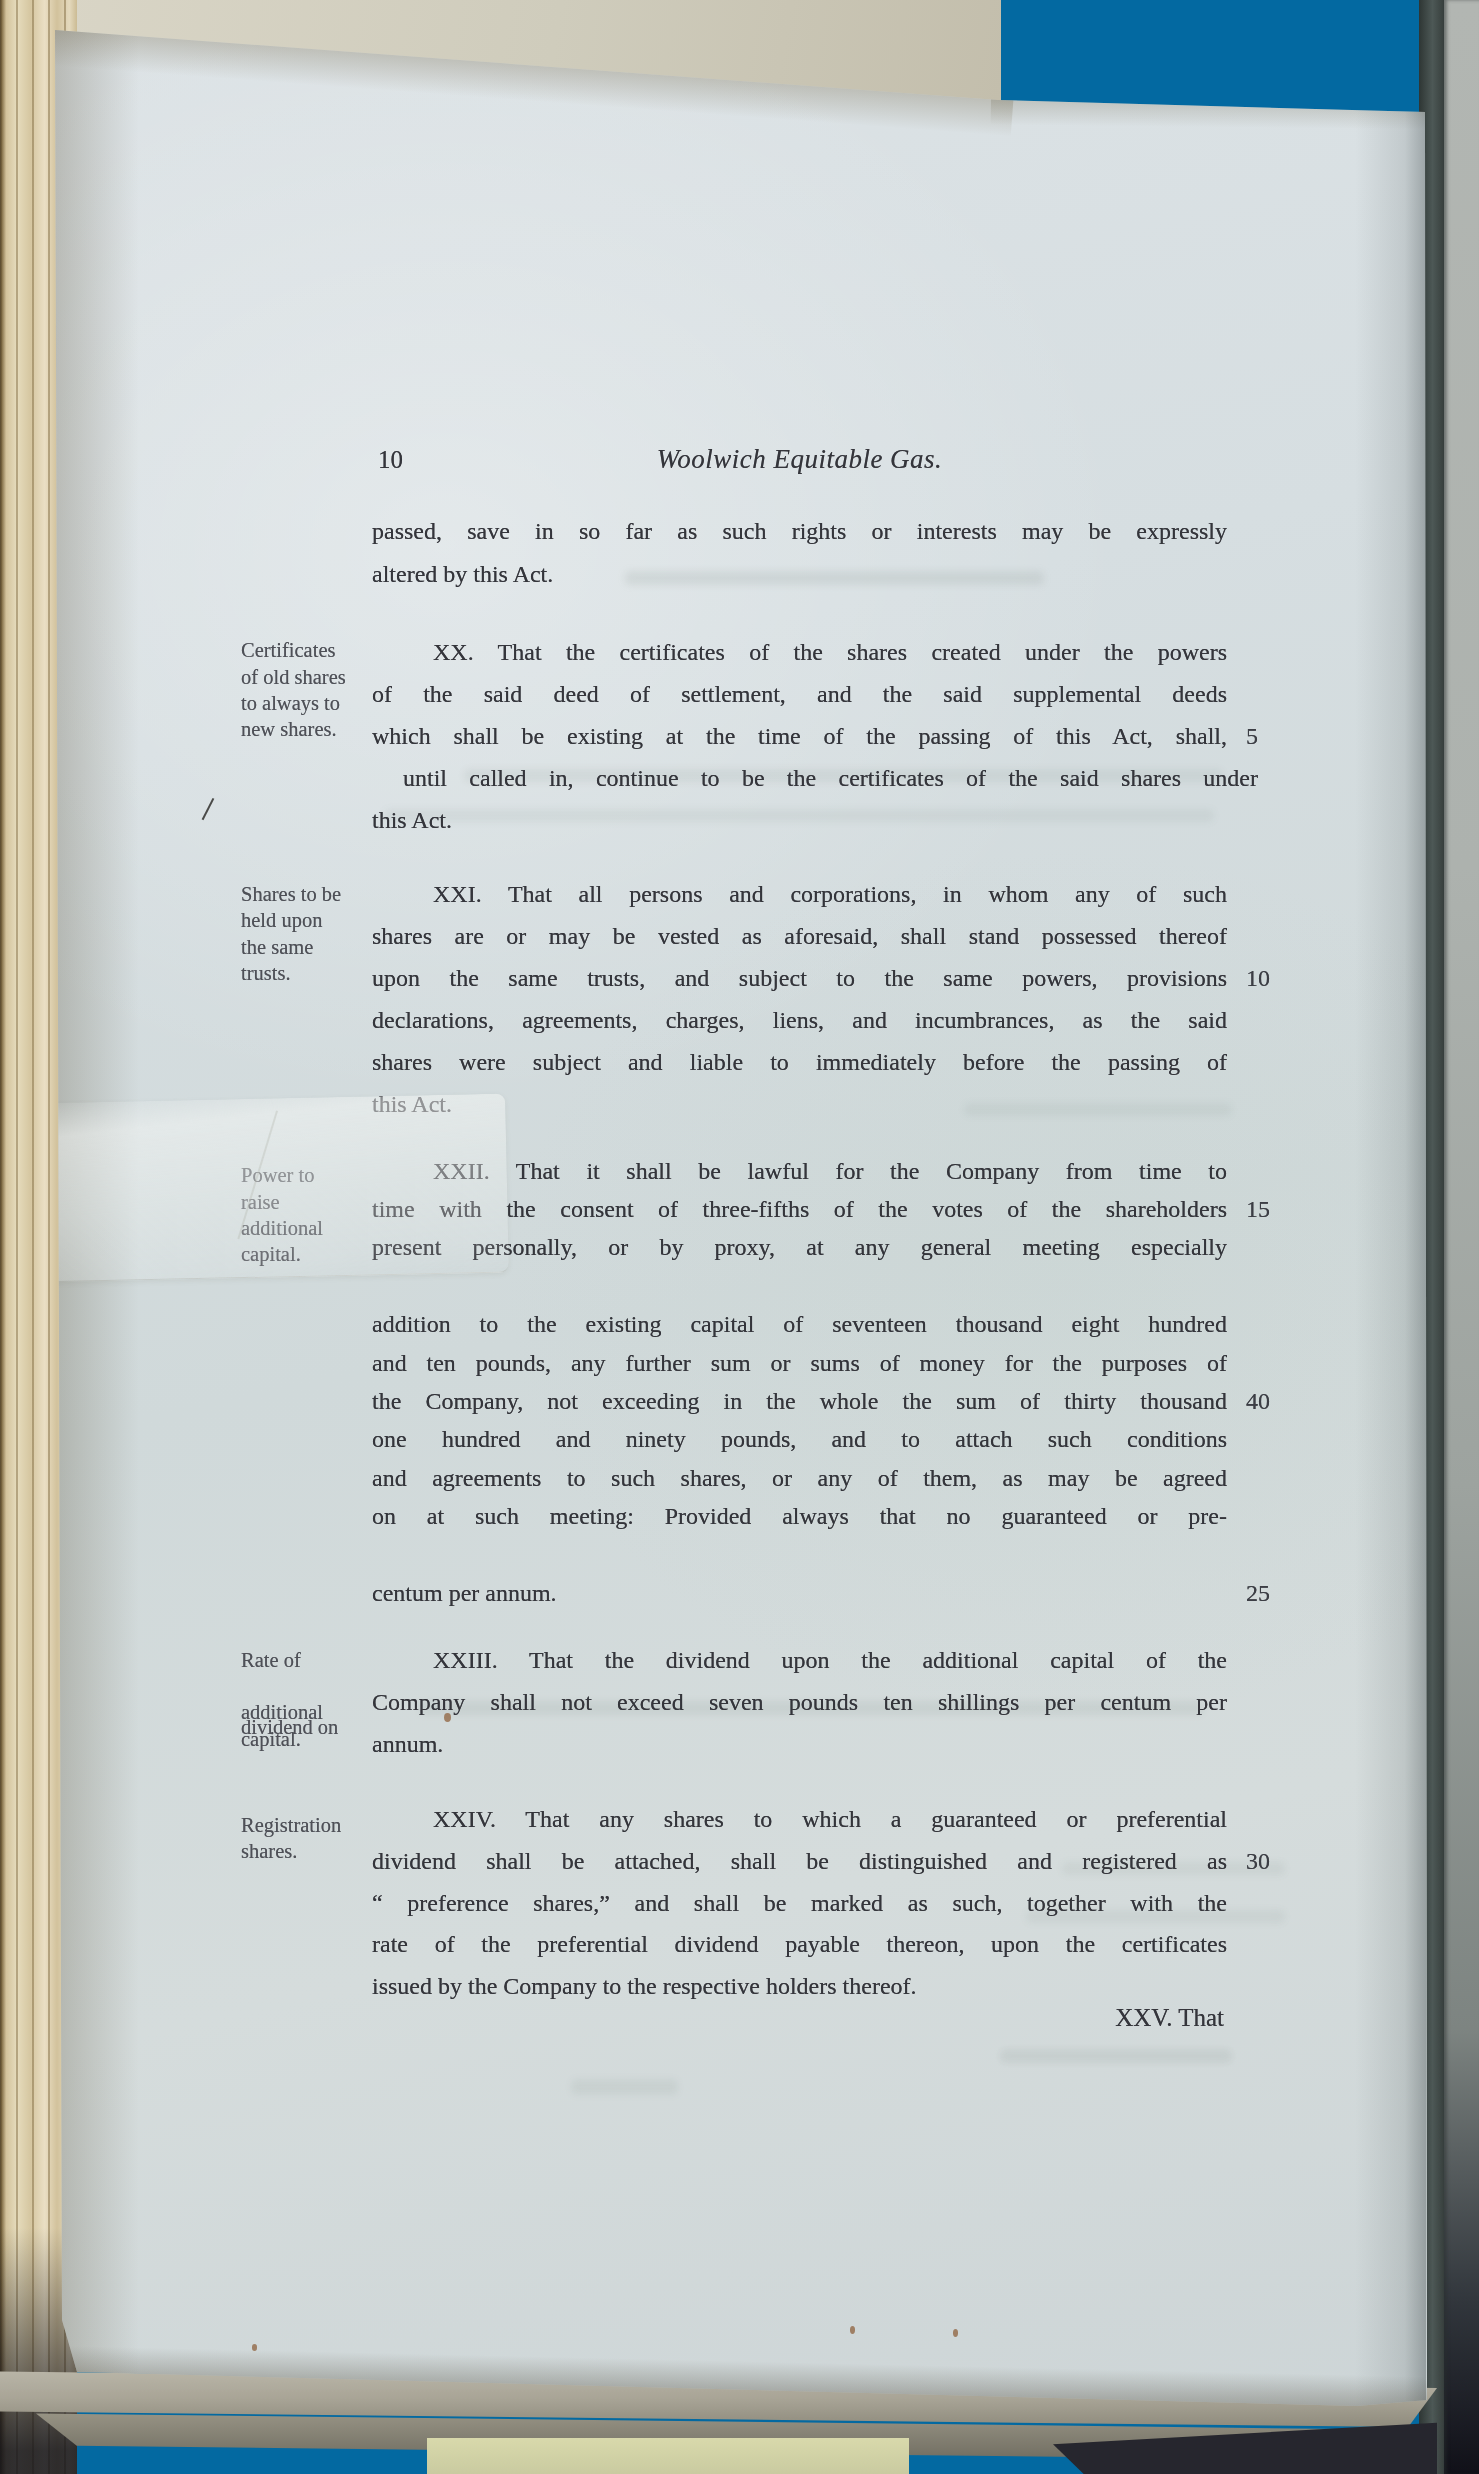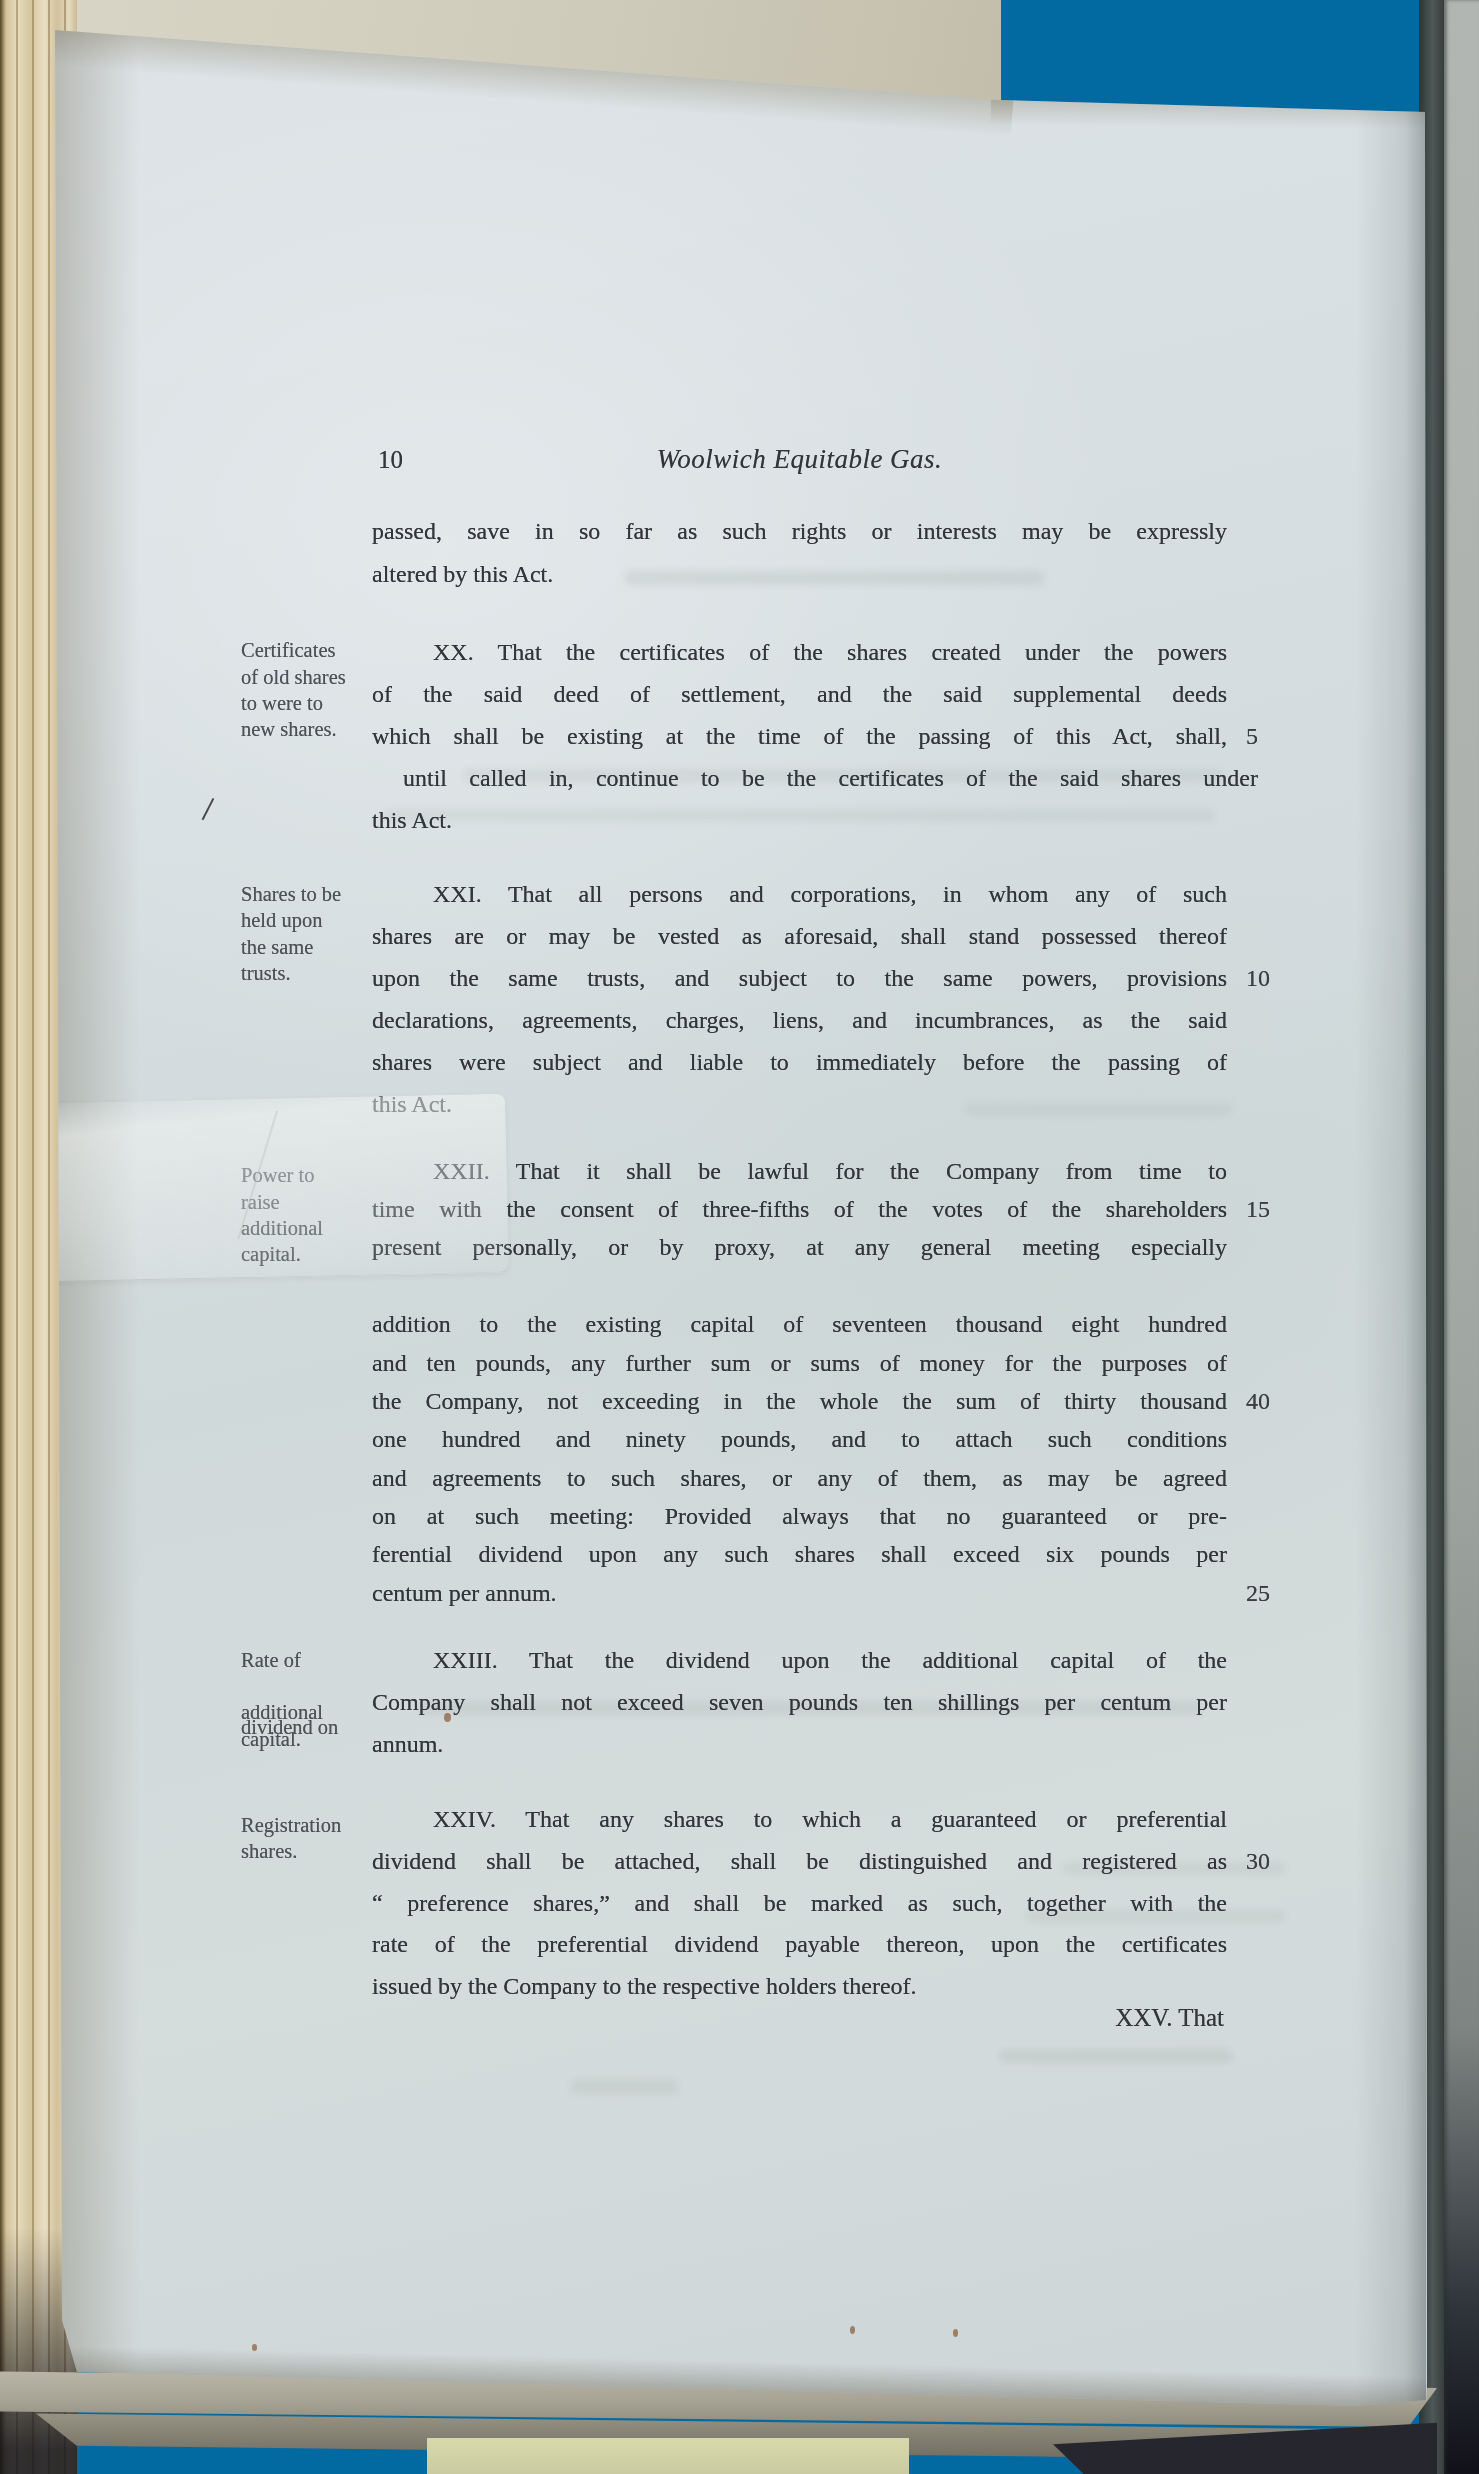--- a/index.html
+++ b/index.html
@@ -120,21 +120,21 @@
     <div class="slash"></div>
 
     <div class="textual header-num">10</div>
     <div class="textual header-title">Woolwich Equitable Gas.</div>
 
     <div id="text-layer">
         <div class="tline just" style="top: 516px; left: 372px; width: 855px;">passed, save in so far as such rights or interests may be expressly</div>
         <div class="tline " style="top: 559px; left: 372px; width: 855px;">altered by this Act.</div>
         <div class="tline note" style="top: 635px; left: 241px;">Certificates</div>
         <div class="tline note" style="top: 662px; left: 241px;">of old shares</div>
-        <div class="tline note" style="top: 688px; left: 241px;">to were to</div>
+        <div class="tline note" style="top: 688px; left: 241px;">to always to</div>
         <div class="tline note" style="top: 714px; left: 241px;">new shares.</div>
         <div class="tline indent just" style="top: 637px; left: 372px; width: 855px;">XX. That the certificates of the shares created under the powers</div>
         <div class="tline just" style="top: 679px; left: 372px; width: 855px;">of the said deed of settlement, and the said supplemental deeds</div>
         <div class="tline just" style="top: 721px; left: 372px; width: 855px;">which shall be existing at the time of the passing of this Act, shall,</div>
         <div class="tline just" style="top: 763px; left: 372px; width: 855px; margin-left: 31px;">until called in, continue to be the certificates of the said shares under</div>
         <div class="tline " style="top: 805px; left: 372px; width: 855px;">this Act.</div>
         <div class="tline note" style="top: 879px; left: 241px;">Shares to be</div>
         <div class="tline note" style="top: 905px; left: 241px;">held upon</div>
         <div class="tline note" style="top: 932px; left: 241px;">the same</div>
         <div class="tline note" style="top: 958px; left: 241px;">trusts.</div>
@@ -150,21 +150,20 @@
         <div class="tline note" style="top: 1239px; left: 241px;">capital.</div>
         <div class="tline indent just" style="top: 1156px; left: 372px; width: 855px;">XXII. That it shall be lawful for the Company from time to</div>
         <div class="tline just" style="top: 1194px; left: 372px; width: 855px;">time with the consent of three-fifths of the votes of the shareholders</div>
         <div class="tline just" style="top: 1232px; left: 372px; width: 855px;">present personally, or by proxy, at any general meeting especially</div>
         <div class="tline just" style="top: 1309px; left: 372px; width: 855px;">addition to the existing capital of seventeen thousand eight hundred</div>
         <div class="tline just" style="top: 1348px; left: 372px; width: 855px;">and ten pounds, any further sum or sums of money for the purposes of</div>
         <div class="tline just" style="top: 1386px; left: 372px; width: 855px;">the Company, not exceeding in the whole the sum of thirty thousand</div>
         <div class="tline just" style="top: 1424px; left: 372px; width: 855px;">one hundred and ninety pounds, and to attach such conditions</div>
         <div class="tline just" style="top: 1463px; left: 372px; width: 855px;">and agreements to such shares, or any of them, as may be agreed</div>
         <div class="tline just" style="top: 1501px; left: 372px; width: 855px;">on at such meeting: Provided always that no guaranteed or pre-</div>
-        <div class="tline just" style="top: 1539px; left: 372px; width: 855px;">ferential dividend upon any such shares shall exceed six pounds per</div>
         <div class="tline " style="top: 1578px; left: 372px; width: 855px;">centum per annum.</div>
         <div class="tline note" style="top: 1645px; left: 241px;">Rate of</div>
         <div class="tline note" style="top: 1671px; left: 241px; margin-top: 41px;">dividend on</div>
         <div class="tline note" style="top: 1697px; left: 241px;">additional</div>
         <div class="tline note" style="top: 1724px; left: 241px;">capital.</div>
         <div class="tline indent just" style="top: 1645px; left: 372px; width: 855px;">XXIII. That the dividend upon the additional capital of the</div>
         <div class="tline just" style="top: 1687px; left: 372px; width: 855px;">Company shall not exceed seven pounds ten shillings per centum per</div>
         <div class="tline " style="top: 1729px; left: 372px; width: 855px;">annum.</div>
         <div class="tline note" style="top: 1810px; left: 241px;">Registration</div>
         <div class="tline note" style="top: 1836px; left: 241px;">shares.</div>

